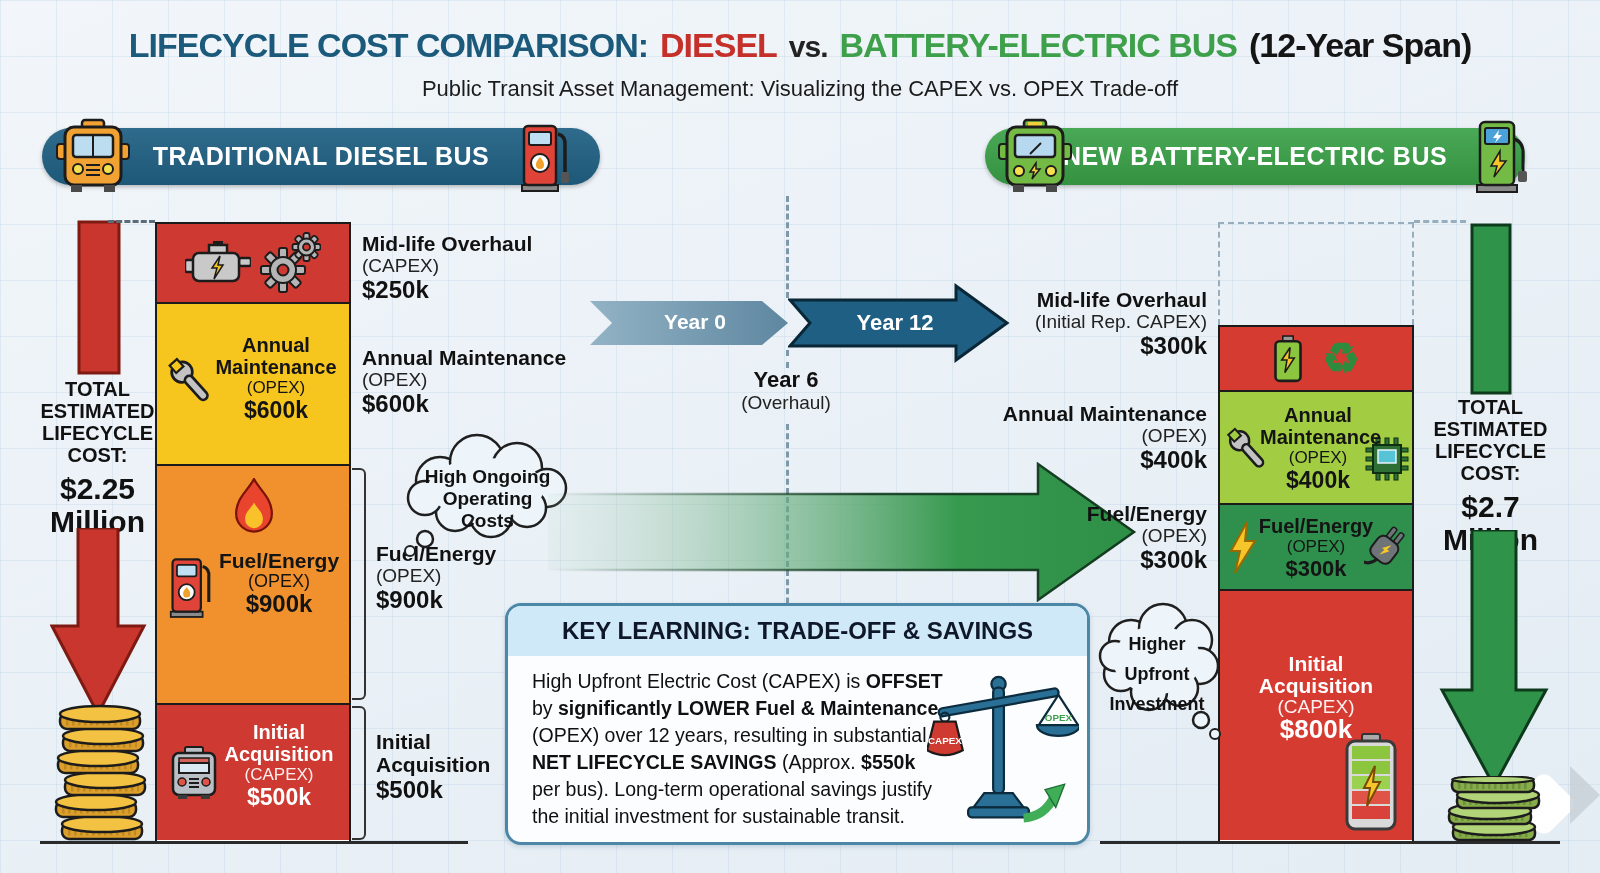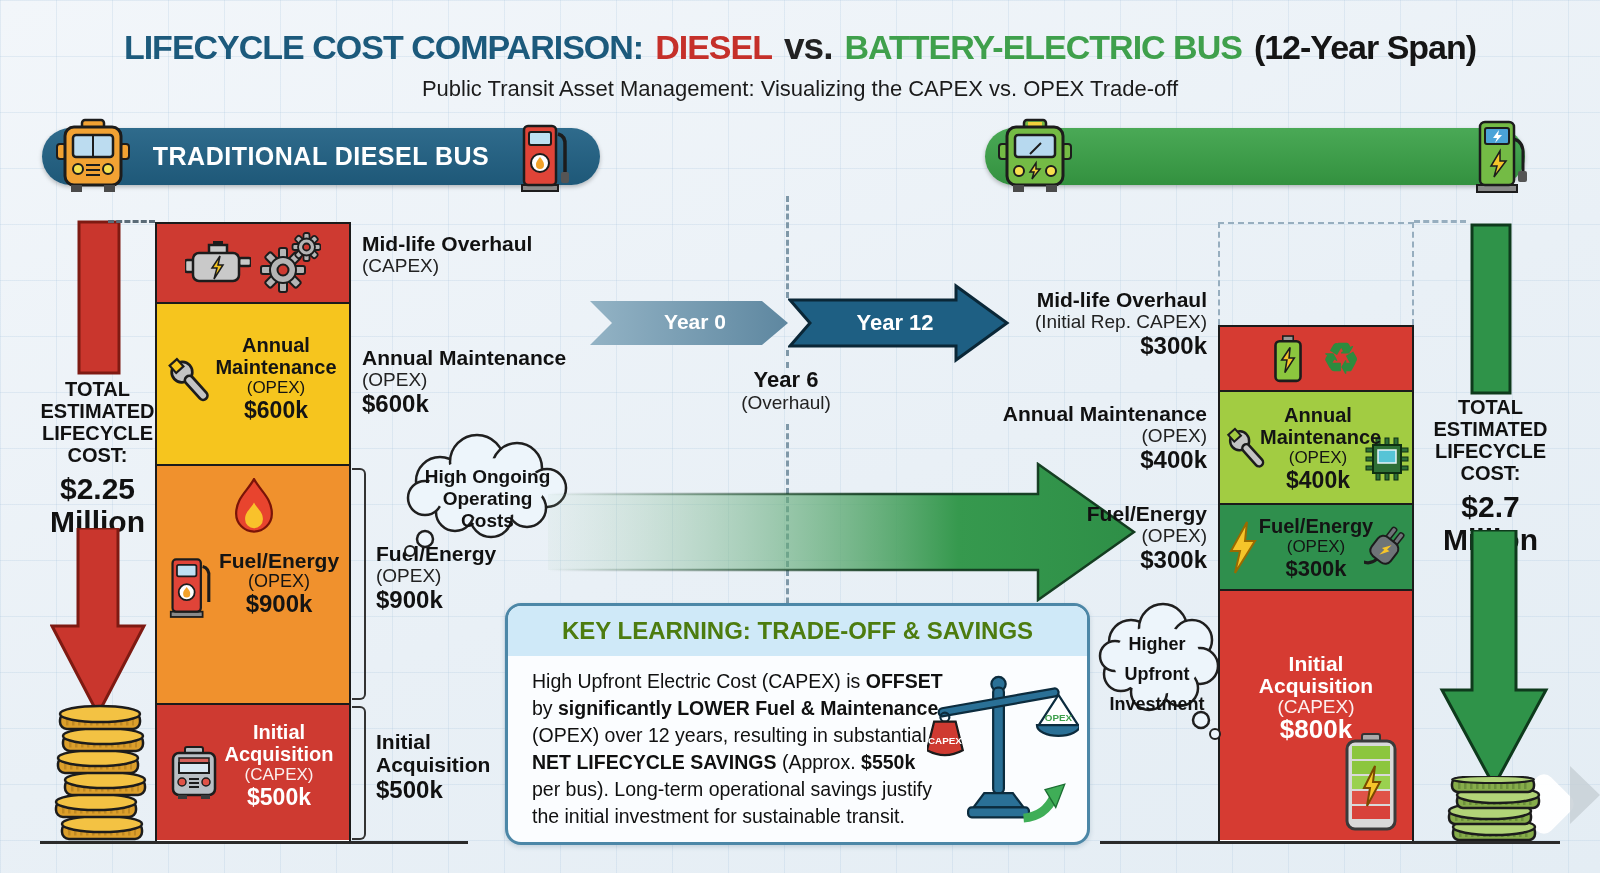--- a/index.html
+++ b/index.html
@@ -9,21 +9,21 @@
       linear-gradient(90deg, rgba(170,198,222,.25) 1.5px, transparent 1.5px),
       linear-gradient(160deg,#f2f6fa 0%,#e9f0f6 55%,#e4edf4 100%);
     background-size:56px 56px,56px 56px,100% 100%;}
   .abs{position:absolute;}
   .pre{white-space:pre-line;}
   .ctr{text-align:center;}
   .rgt{text-align:right;}
   
   .title{left:0;top:26px;width:1600px;text-align:center;font-weight:bold;font-size:34px;letter-spacing:-1px;}
   .title span{margin:0 6px;}
-  .t-lead{color:#1c5a7c;} .t-diesel{color:#c5302a;} .t-vs{color:#222;font-size:37px;} .t-elec{color:#3fa04c;} .t-suffix{color:#151515;}
+  .t-lead{color:#1c5a7c;} .t-diesel{color:#c5302a;} .t-vs{color:#222;font-size:30px;} .t-elec{color:#3fa04c;} .t-suffix{color:#151515;}
   .subtitle{left:0;top:76px;width:1600px;text-align:center;font-size:22px;color:#1b1b1b;}
   
   .banner{height:57px;border-radius:30px;display:flex;align-items:center;justify-content:center;
     color:#fff;font-weight:bold;font-size:25px;letter-spacing:.5px;box-shadow:0 2px 4px rgba(0,0,0,.25);}
   .banner-diesel{left:42px;top:128px;width:558px;background:linear-gradient(#2f6b8c,#1e5878);}
   .banner-elec{left:985px;top:128px;width:540px;background:linear-gradient(#4aa956,#33913f);}
   
   .total-lbl{font-weight:bold;font-size:20px;line-height:22px;color:#111;}
   .total-val{font-weight:bold;font-size:30px;line-height:33px;color:#111;margin-top:6px;}
   
@@ -48,21 +48,21 @@
   .baseline{height:3px;background:#2a2a2a;}
   
   .bubble-txt{font-weight:bold;color:#111;text-align:center;}
   
   .yr-txt{color:#fff;font-weight:bold;text-align:center;}
   .year6 .n{font-weight:bold;font-size:22px;color:#111;line-height:24px;}
   .year6 .q{font-size:19px;color:#222;line-height:22px;}
   .sav-txt{color:#fff;font-weight:bold;text-align:center;font-size:19px;line-height:22px;}
   
   .keybox{left:505px;top:603px;width:585px;height:242px;box-sizing:border-box;border:3px solid #4c87a7;border-radius:16px;background:#fbfdff;overflow:hidden;box-shadow:0 2px 5px rgba(30,70,100,.18);}
-  .keyhdr{height:50px;background:#cfe9f8;display:flex;align-items:center;justify-content:center;font-weight:bold;font-size:24px;color:#4d7c0f;}
+  .keyhdr{height:50px;background:#cfe9f8;display:flex;align-items:center;justify-content:center;font-weight:bold;font-size:24px;color:#0f172a;}
   .keybody{position:absolute;left:24px;top:62px;width:412px;font-size:19.5px;line-height:27px;color:#101010;}
   .keybody .b{font-weight:bold;}
 </style>
 </head>
 <body>
 
 <div class="stage">
 
   <div class="abs title">
     <span class="t-lead">LIFECYCLE COST COMPARISON:</span><span class="t-diesel">DIESEL</span><span class="t-vs">vs.</span><span class="t-elec">BATTERY-ELECTRIC BUS</span><span class="t-suffix">(12-Year Span)</span>
@@ -91,20 +91,21 @@
       <circle cx="20" cy="43" r="9" fill="#fff" stroke="#1c1c1c" stroke-width="2"></circle>
       <path d="M20 37 c-3 4 -4 5 -4 8 a4 4 0 0 0 8 0 c0 -3 -1 -4 -4 -8 Z" fill="#f2a229"></path>
       <path d="M38 14 q8 2 7 12 v28" fill="none" stroke="#1c1c1c" stroke-width="3.5"></path>
       <rect x="41" y="52" width="8" height="11" rx="2" fill="#555"></rect>
     </svg>
   </div>
 
   <div class="abs subtitle">Public Transit Asset Management: Visualizing the CAPEX vs. OPEX Trade-off</div>
 
   <div class="abs banner banner-elec">
+    <span>NEW BATTERY-ELECTRIC BUS</span>
     <svg class="abs" style="left:13px;top:-10px" width="74" height="76" viewBox="0 0 74 76">
       <rect x="26" y="2" width="22" height="9" rx="3" fill="#74bb45" stroke="#1c1c1c" stroke-width="2.5"></rect>
       <rect x="30" y="4" width="14" height="4" fill="#f2d03c"></rect>
       <rect x="1" y="26" width="9" height="15" rx="3" fill="#74bb45" stroke="#1c1c1c" stroke-width="2"></rect>
       <rect x="64" y="26" width="9" height="15" rx="3" fill="#74bb45" stroke="#1c1c1c" stroke-width="2"></rect>
       <rect x="9" y="9" width="56" height="58" rx="9" fill="#74bb45" stroke="#1c1c1c" stroke-width="3"></rect>
       <rect x="17" y="17" width="40" height="22" rx="3" fill="#b7d9ef" stroke="#1c1c1c" stroke-width="2.5"></rect>
       <path d="M32 36 L43 25" stroke="#1c1c1c" stroke-width="2" fill="none"></path>
       <circle cx="21" cy="53" r="5" fill="#f6df4e" stroke="#1c1c1c" stroke-width="2"></circle>
       <circle cx="53" cy="53" r="5" fill="#f6df4e" stroke="#1c1c1c" stroke-width="2"></circle>
@@ -251,20 +252,21 @@
         <div class="sname">Initial Acquisition</div>
         <div class="squal">(CAPEX)</div>
         <div class="sval">$500k</div>
       </div>
     </div>
   </div>
 
   <div class="abs side-lbl" style="left:362px;top:232px;width:200px">
     <div class="n">Mid-life Overhaul</div>
     <div class="q">(CAPEX)</div>
+    <div class="v">$250k</div>
   </div>
   <div class="abs side-lbl" style="left:362px;top:346px;width:220px">
     <div class="n">Annual Maintenance</div>
     <div class="q">(OPEX)</div>
     <div class="v">$600k</div>
   </div>
   <div class="abs bracket" style="left:352px;top:468px;height:232px"></div>
   <div class="abs side-lbl" style="left:376px;top:542px;width:180px">
     <div class="n">Fuel/Energy</div>
     <div class="q">(OPEX)</div>

